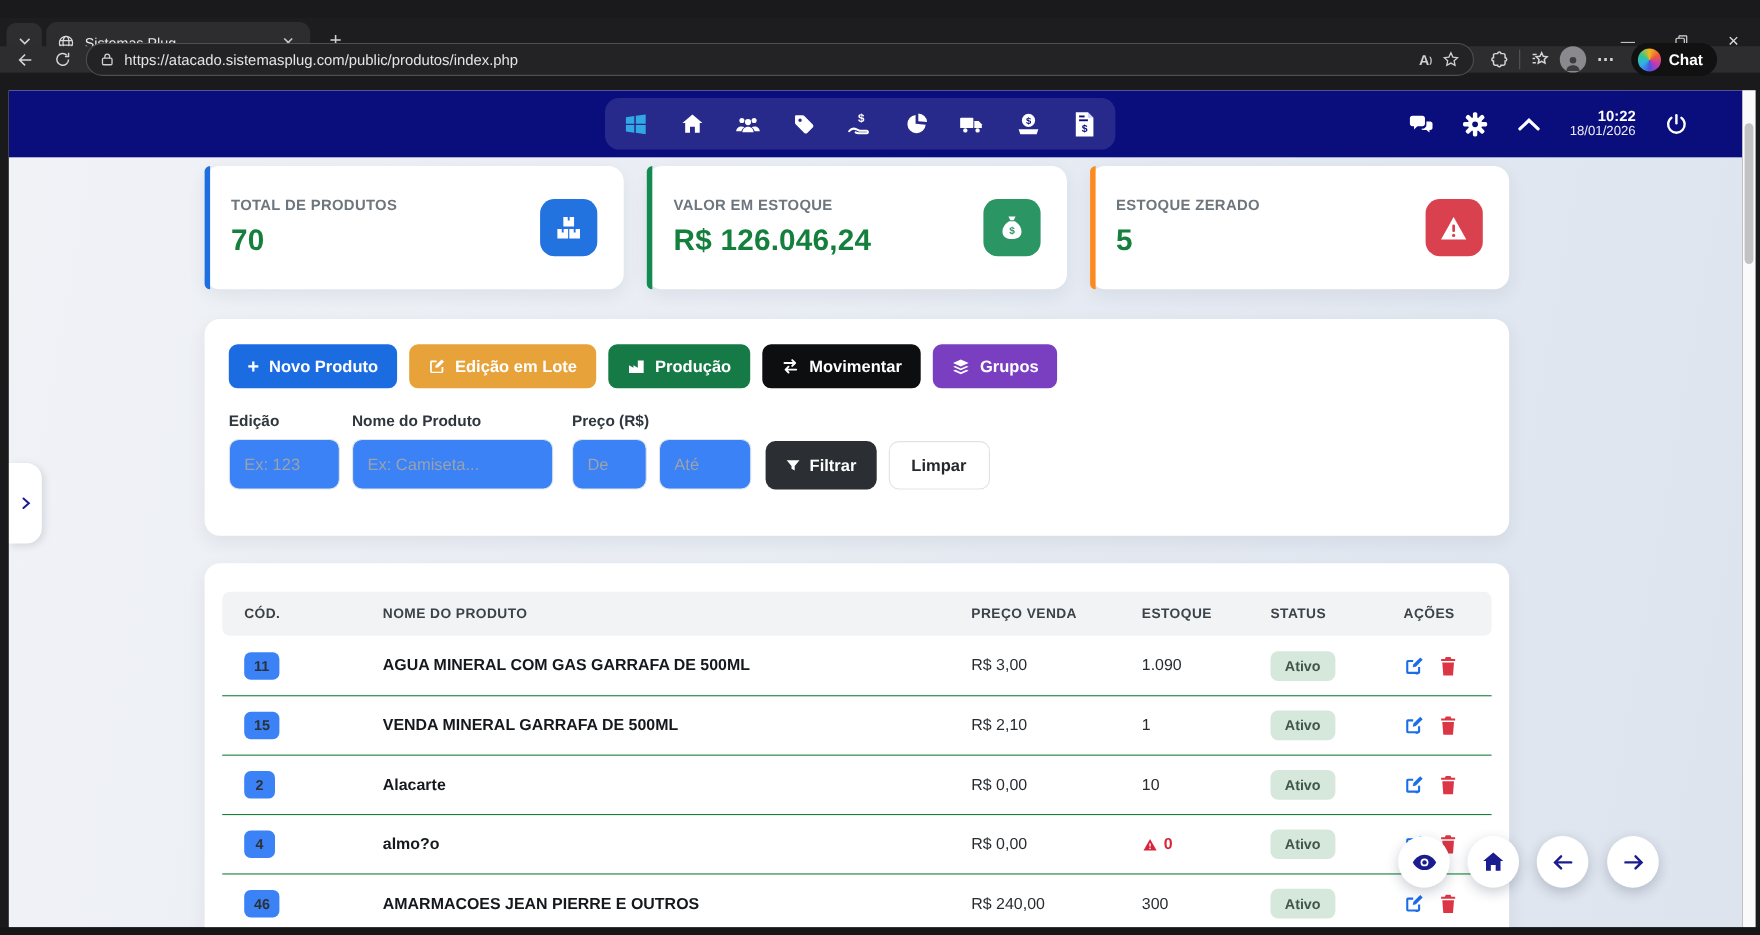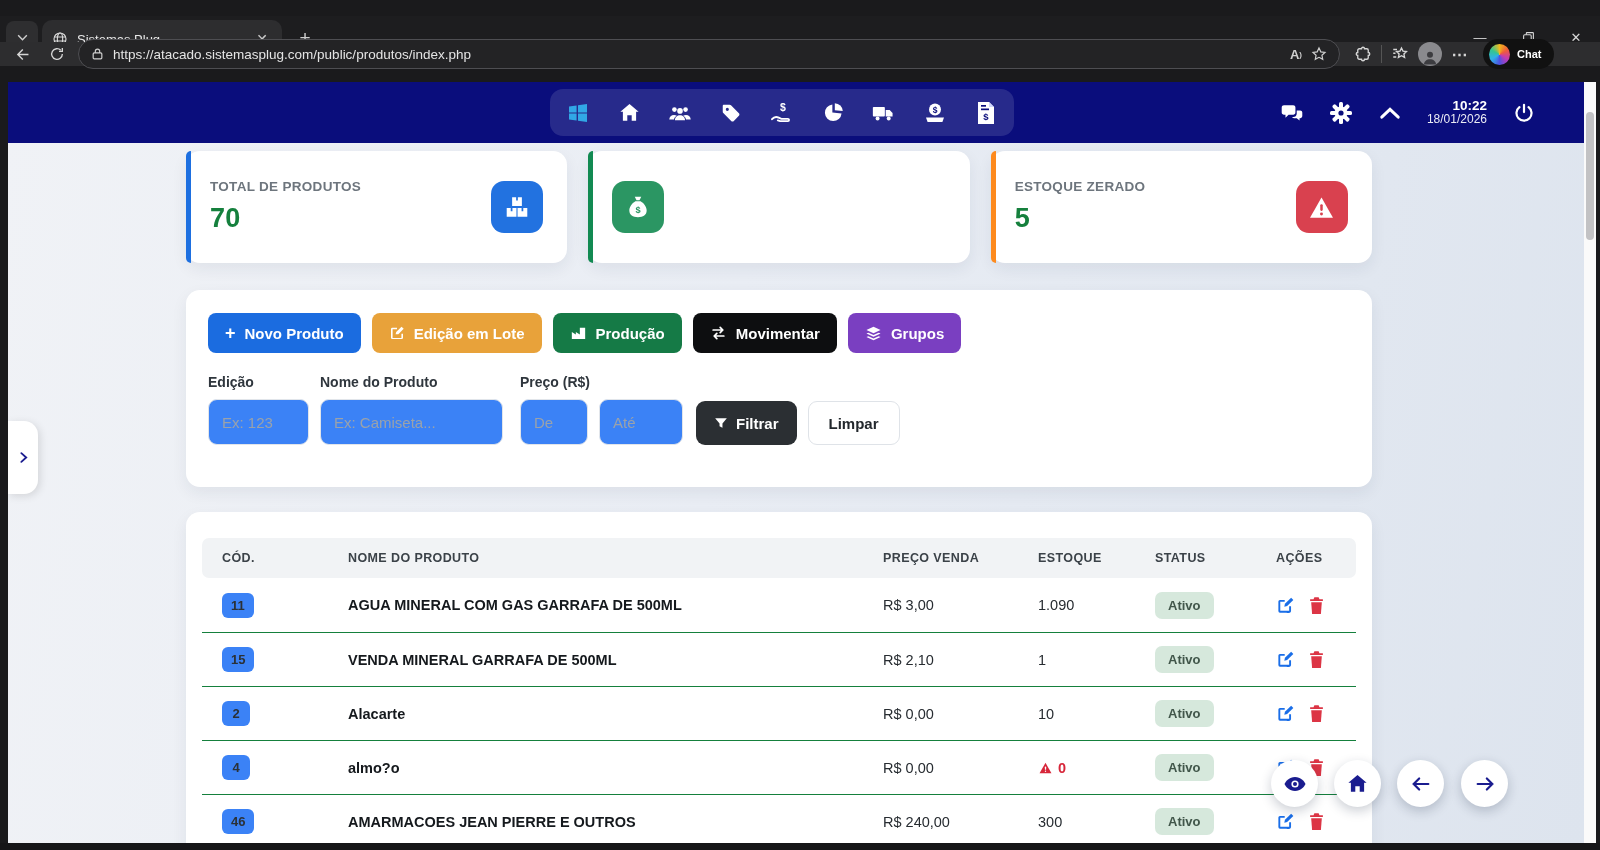--- a/index.html
+++ b/index.html
@@ -27,21 +27,21 @@
     border-radius:15px; display:flex; align-items:center; padding:0 12px; gap:9px; }
   .url-text { color:#e4e4e4; font-size:13.5px; flex:1; white-space:nowrap; overflow:hidden; }
   .pill-icon { color:#cfcfcf; display:flex; align-items:center; }
   .chrome-icon { color:#d6d6d6; display:flex; align-items:center; justify-content:center; width:30px; height:30px; }
   .chrome-sep { width:1px; height:18px; background:#555; margin:0 3px; }
   .avatar-circle { width:24px; height:24px; border-radius:50%; background:#8a8a8e; display:flex; align-items:flex-end; justify-content:center; overflow:hidden; }
   .copilot-pill { height:30px; background:#111; border-radius:15px; display:flex; align-items:center; gap:7px;
     padding:0 13px 0 6px; margin-left:8px; }
   .copilot-logo { width:21px; height:21px; border-radius:50%;
     background:conic-gradient(#f2b71c,#ef5a3c,#c33ab3,#4f51e0,#2fb1e8,#35c58f,#f2b71c); }
-  .copilot-label { color:#fff; font-size:11px; font-weight:bold; }
+  .copilot-label { color:#fff; font-size:14px; font-weight:bold; }
 
   
   .page { position:absolute; left:8px; top:82px; width:1576px; height:761px; overflow:hidden;
     background:linear-gradient(100deg,#f0f2f6 0%, #e9edf4 45%, #dde4ee 100%); }
   .winborder-bottom { position:absolute; left:0; top:843px; width:1600px; height:7px; background:#161618; }
   .scrollbar { position:absolute; left:1584px; top:82px; width:12px; height:761px; background:#fafafa; }
   .scroll-thumb { position:absolute; left:2px; top:30px; width:8px; height:128px; background:#c2c2c4; border-radius:4px; }
 
   
   .appnav { position:absolute; left:0; top:0; width:1576px; height:61px; background:#0a0d7c;
@@ -302,20 +302,24 @@
           </div>
           <div class="stat-icon" style="background:#2272e0">
             <svg width="26" height="26" viewBox="0 0 24 24" fill="#fff">
                 <path d="M7.5 3h9v8h-9z M11.2 3h1.6v3h-1.6z" fill-rule="evenodd"></path>
                 <path fill-rule="evenodd" d="M2.5 13h9v8h-9zM6.2 13h1.6v3H6.2zM12.5 13h9v8h-9zM16.2 13h1.6v3h-1.6z"></path>
               </svg>
           </div>
         </div>
         <div class="stat-card">
           <span class="stat-accent" style="background:#128a52"></span>
+          <div>
+            <div class="stat-label">VALOR EM ESTOQUE</div>
+            <div class="stat-value">R$ 126.046,24</div>
+          </div>
           <div class="stat-icon" style="background:#2b9663">
             <svg width="26" height="26" viewBox="0 0 24 24">
                 <path d="M9 2.5h6l-1.6 3.2h-2.8z" fill="#fff"></path>
                 <path d="M9.6 6.6h4.8c3.4 2 5.6 5.3 5.6 8.7 0 4-3.2 6.2-8 6.2s-8-2.2-8-6.2c0-3.4 2.2-6.7 5.6-8.7z" fill="#fff"></path>
                 <text x="12" y="17.5" font-size="8.5" font-weight="bold" fill="#2b9663" text-anchor="middle" font-family="sans-serif">$</text>
               </svg>
           </div>
         </div>
         <div class="stat-card">
           <span class="stat-accent" style="background:#fd8a1e"></span>

